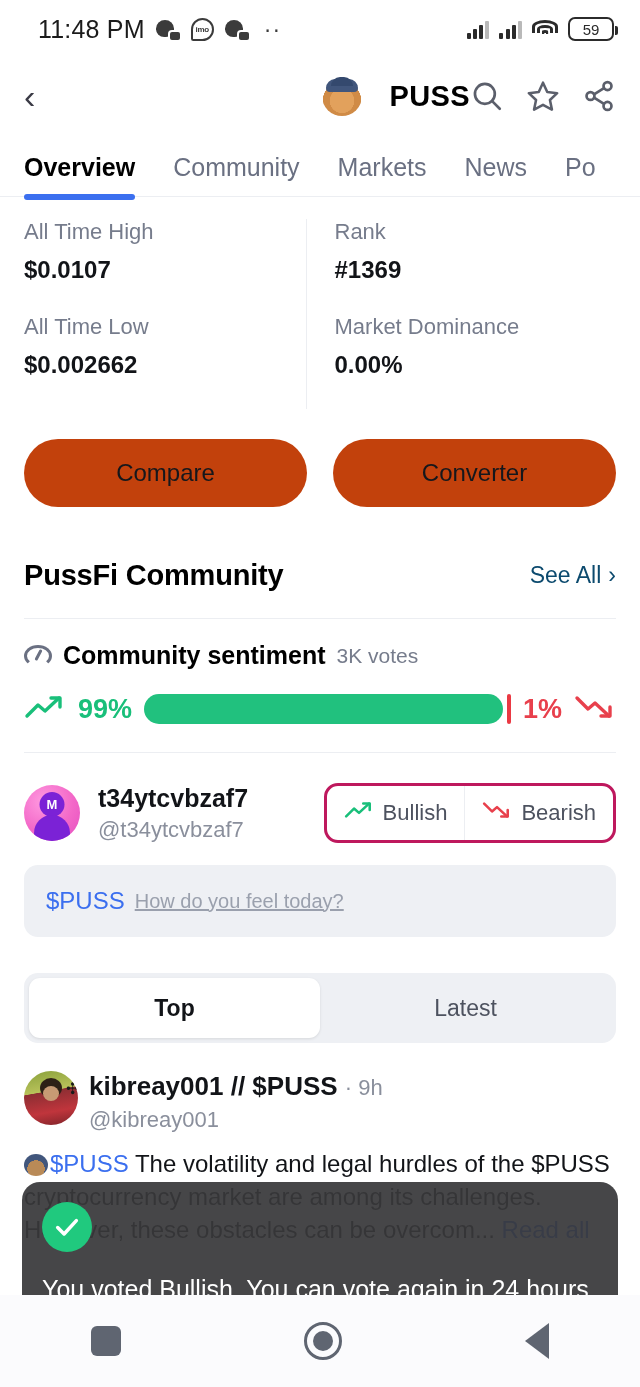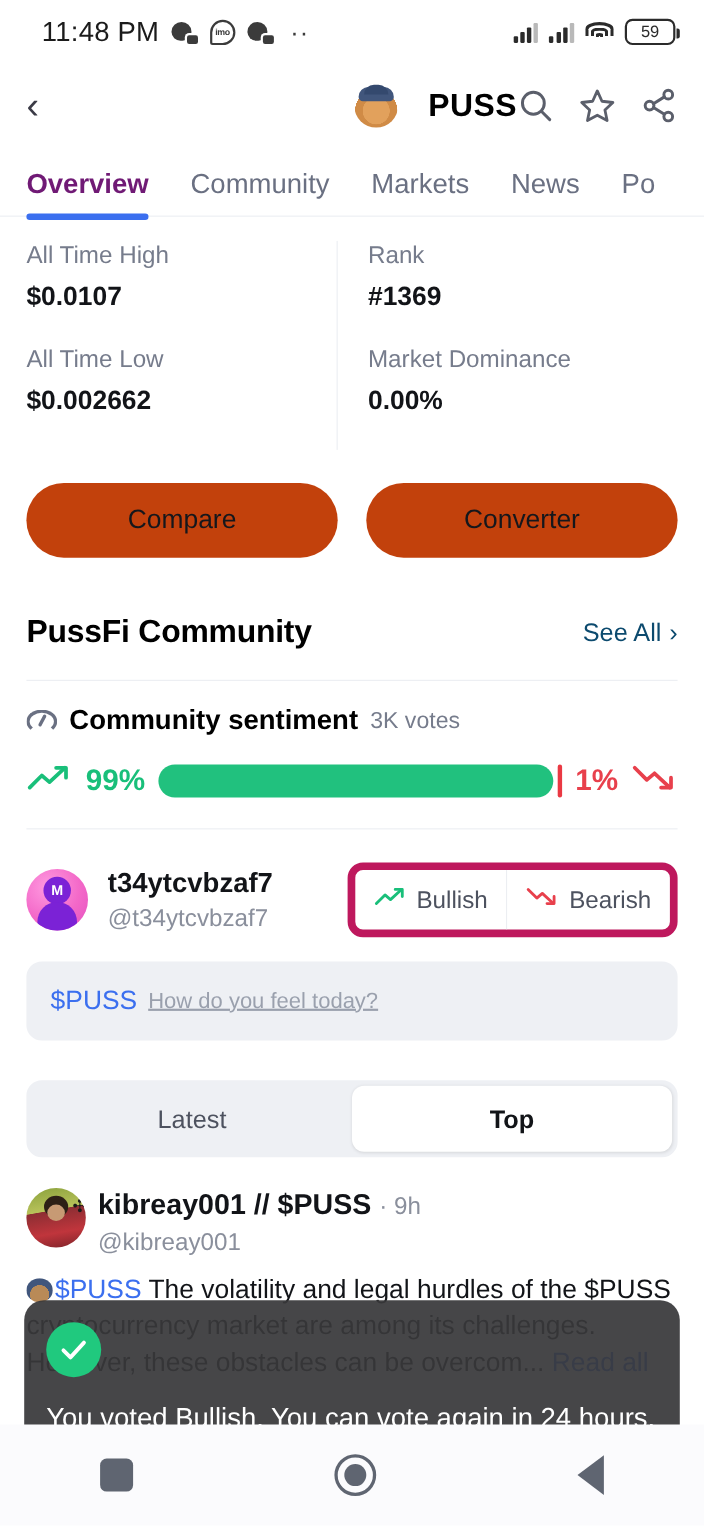--- a/index.html
+++ b/index.html
@@ -87,21 +87,21 @@
 
   
   .tabs{
     display:flex; align-items:flex-end; gap:0; padding:0 24px;
     height:62px; position:relative;
   }
   .tab{
     font-size:25px; color:#6a7082; padding:0 0 14px 0; margin-right:38px;
     white-space:nowrap; cursor:pointer;
   }
-  .tab.active{ color:#701a75; font-weight:700; position:relative; }
+  .tab.active{ color:#000000; font-weight:700; position:relative; }
   .tab.active:after{
     content:""; position:absolute; left:0; right:0; bottom:-4px; height:6px;
     background:#3b6fef; border-radius:3px;
   }
   .tabs-rule{ height:1px; background:#eceef2; margin:0; }
 
   
   .stats{ display:flex; padding:22px 24px 10px; }
   .stats-col{ flex:1; padding-right:18px; }
   .stats-col.right{ padding-left:28px; border-left:1px solid #eceef2; }
@@ -161,21 +161,21 @@
   }
   .voter-avatar .head b{ color:#fff; font-size:13px; font-weight:700; line-height:1; }
   .voter-avatar .body{
     position:absolute; left:50%; bottom:-6px; transform:translateX(-50%);
     width:36px; height:32px; border-radius:18px 18px 0 0; background:#7b22d6;
   }
   .voter-names{ margin-left:18px; flex:1; }
   .voter-name{ font-size:25px; font-weight:700; color:#121418; }
   .voter-handle{ font-size:22px; color:#8a8f9c; margin-top:4px; }
   .vote-group{
-    display:flex; border:7px solid #be185d; border-radius:14px; overflow:hidden;
+    display:flex; border:3px solid #be185d; border-radius:14px; overflow:hidden;
   }
   .vote-btn{
     display:flex; align-items:center; gap:9px; padding:13px 17px;
     font-size:22px; color:#4d525f; cursor:pointer;
   }
   .vote-btn + .vote-btn{ border-left:1px solid #eceef2; }
 
   
   .post-input{
     margin:22px 24px 0; height:72px; background:#eef0f4; border-radius:14px;
@@ -433,22 +433,22 @@
     </div>
   </div>
 </div>
 
 <div class="post-input">
   <span class="cashtag">$PUSS</span>
   <span class="ph">How do you feel today?</span>
 </div>
 
 <div class="segmented">
+  <div class="seg active">Top</div>
   <div class="seg">Latest</div>
-  <div class="seg active">Top</div>
 </div>
 
 <div class="post">
   <div class="post-avatar">
     <span class="post-badge">✣</span>
   </div>
   <div class="post-meta">
     <div class="post-name">
       <span>kibreay001 // $PUSS</span>
       <span class="time">· 9h</span>

